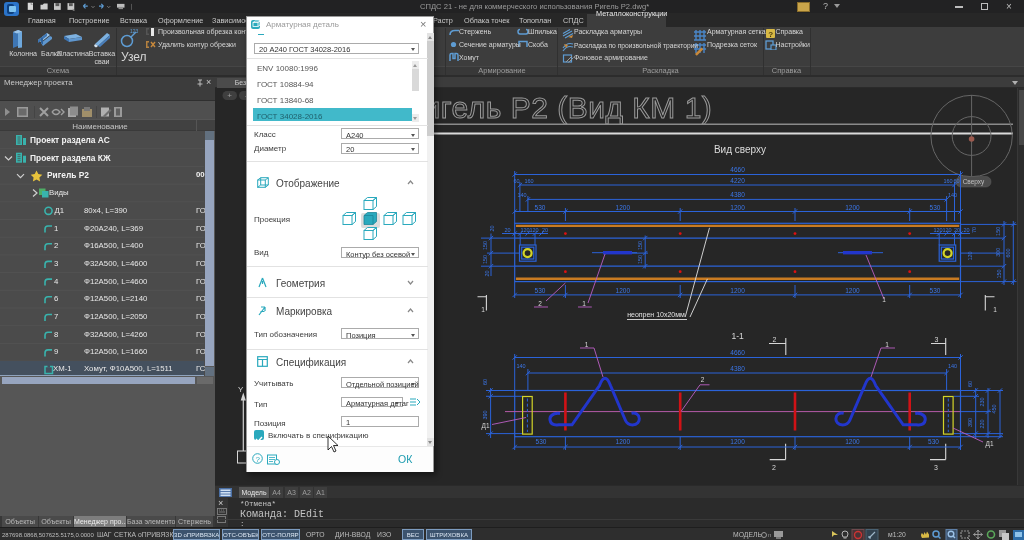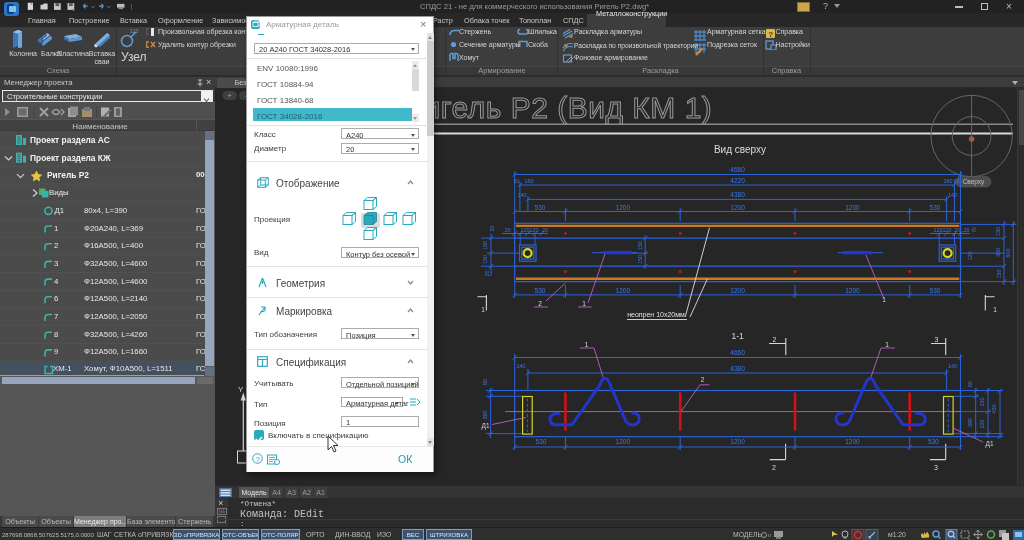--- a/index.html
+++ b/index.html
@@ -422,26 +422,20 @@
 <div id="leftpanel" class="abs" style="left:0;top:77px;width:215px;height:450px;background:#4f4f4f;overflow:hidden;">
 
   <div class="abs" style="left:0;top:0;width:215px;height:24px;background:#3c3c3c;border-bottom:1px solid #2f2f2f;">
     <div class="abs" style="left:4px;top:1px;color:#c8c8c8;font-size:7.8px;">Менеджер проекта</div>
     <svg class="abs" style="left:196px;top:2px;" width="8" height="8">
           <path d="M2 1 h4 M4 1 v4 M1.5 5 h5 M4 5 v2.5" stroke="#bbb" stroke-width="1" fill="none"></path>
         </svg>
     <div class="abs" style="left:206px;top:0px;color:#c8c8c8;font-size:9px;">×</div>
   </div>
 
-  <div class="abs" style="left:2px;top:13px;width:211px;height:12px;background:#4a4a4a;border:1px solid #e8e8e8;">
-    <div class="abs" style="left:4px;top:1px;color:#e4e4e4;font-size:7.5px;white-space:nowrap;">Строительные конструкции</div>
-    <div class="abs" style="left:198px;top:0px;width:11px;height:10px;background:#f2f2f2;"><svg width="11" height="10">
-            <path d="M3 3.5 l2.5 3 l2.5-3" fill="none" stroke="#555" stroke-width="1.1"></path>
-          </svg></div>
-  </div>
 
   <svg class="abs" style="left:4px;top:29px;" width="120" height="12" viewBox="0 0 120 12">
     <path d="M1 2 l5 4 l-5 4 Z" fill="#8f8f8f"></path>
     <rect x="13" y="1" width="11" height="10" fill="#9a9a9a"></rect>
         <rect x="14.5" y="2.5" width="8" height="7" fill="#6a6a6a"></rect>
     <rect x="30" y="0" width="1" height="12" fill="#444"></rect>
     <path d="M36 2 l8 8 M44 2 l-8 8" stroke="#9f9f9f" stroke-width="2"></path>
     <path d="M48 6 q4-5 8 0 q-4 5-8 0 M57 3 l3 3 l-3 3" stroke="#9f9f9f" stroke-width="1.4" fill="none"></path>
     <rect x="64" y="2" width="8" height="9" fill="#a8a8a8"></rect>
         <rect x="66" y="0.5" width="8" height="9" fill="#8d8d8d"></rect>

